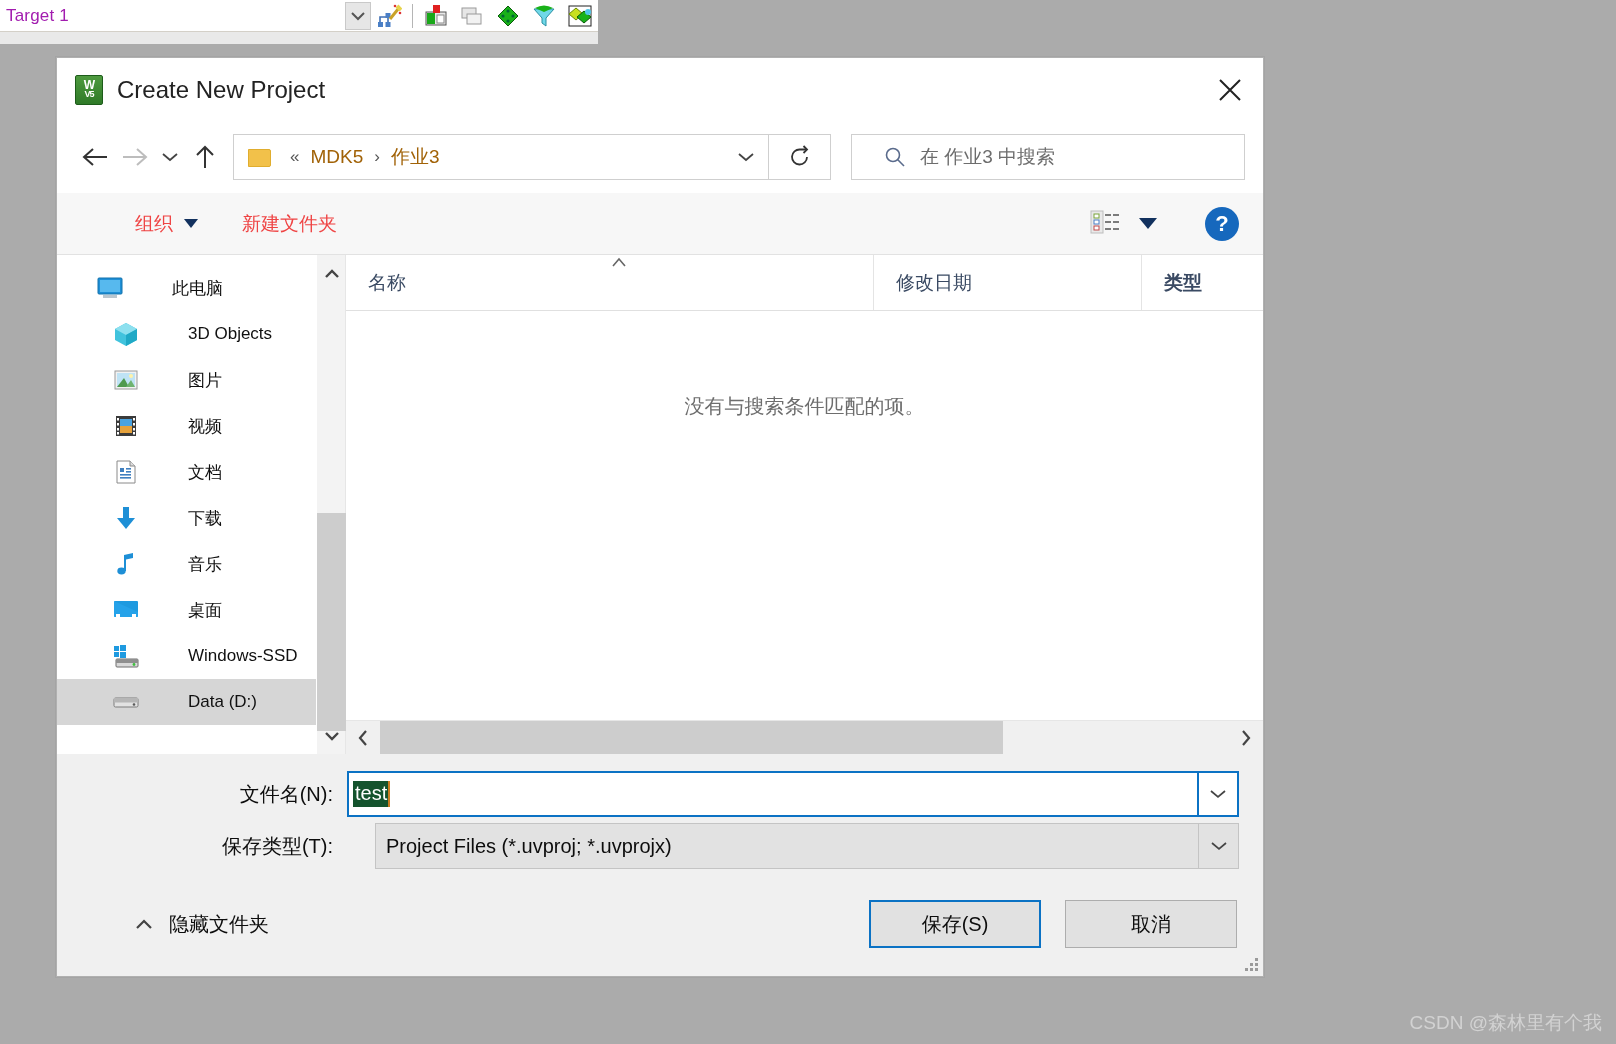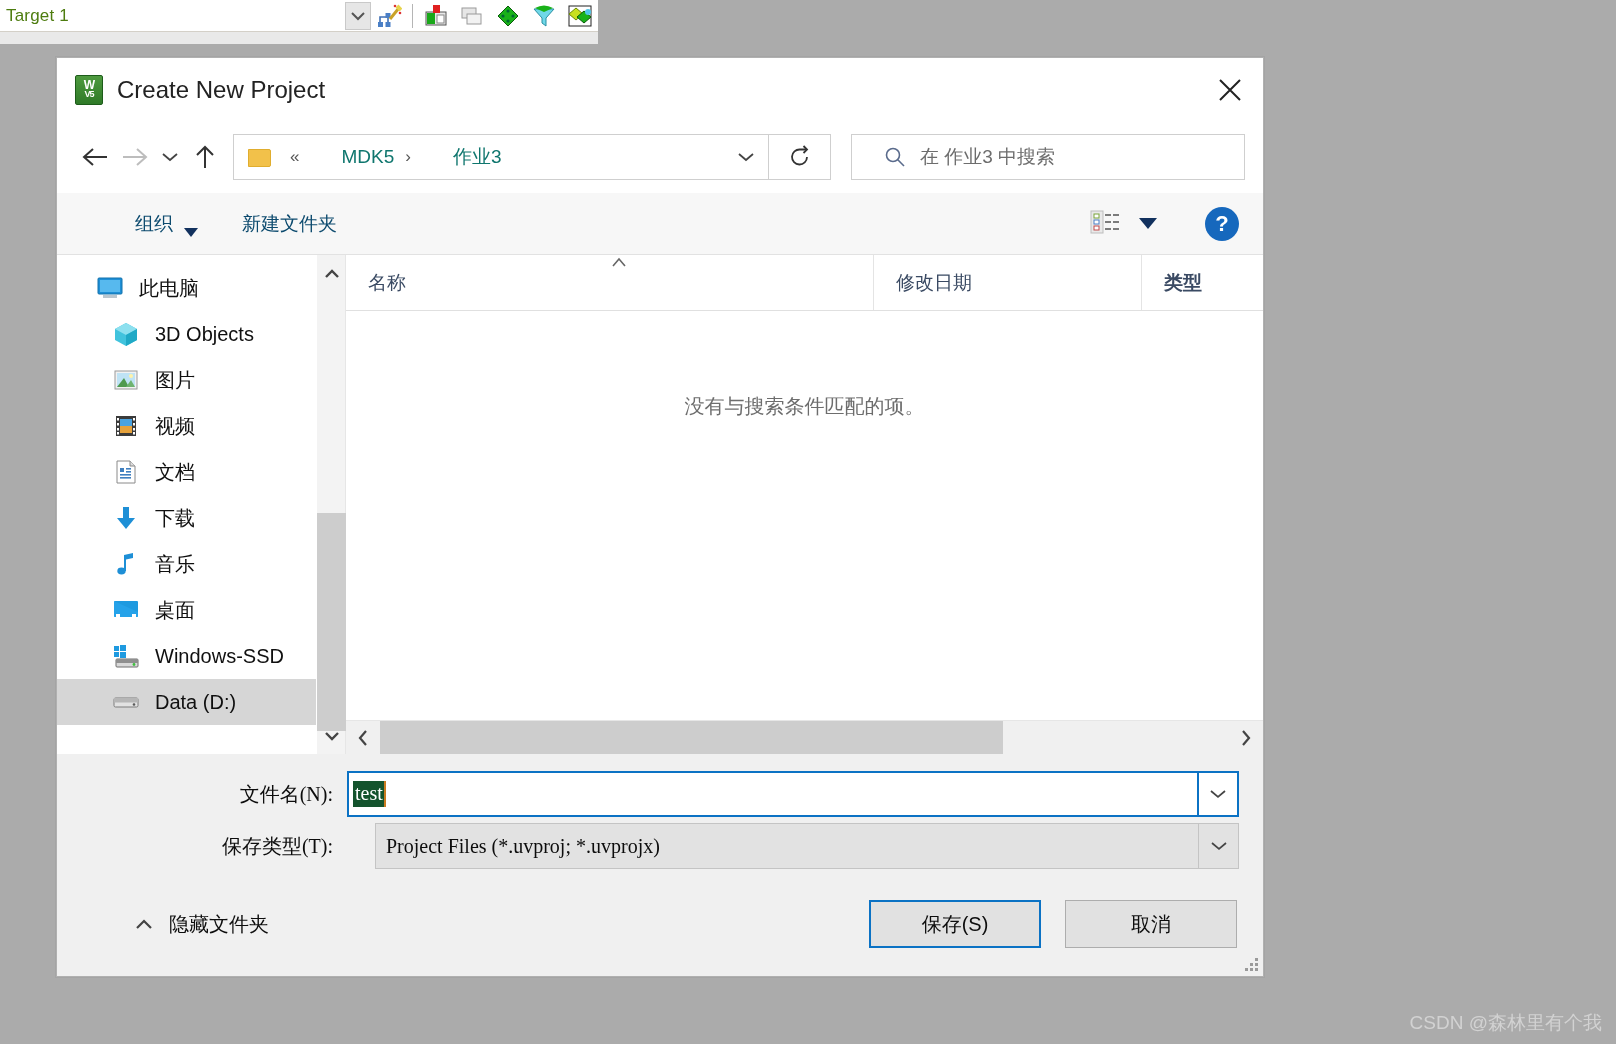--- a/index.html
+++ b/index.html
@@ -11,21 +11,21 @@
   }
   body { background: #ababab; position: relative; }
 
   
   #keil-bar {
     position: absolute; left: 0; top: 0; width: 598px; height: 32px;
     background: #ffffff; border-bottom: 1px solid #d4d0c8;
     display: flex; align-items: center;
   }
   #keil-target-label {
-    font-size: 17px; color: #4d7c0f; padding-left: 6px; letter-spacing: .2px;
+    font-size: 17px; color: #a21caf; padding-left: 6px; letter-spacing: .2px;
     white-space: nowrap;
   }
   .keil-sp { flex: 1; }
   .keil-combo-btn {
     width: 26px; height: 28px; background: #e6e6e6; border: 1px solid #c9c9c9;
     display: flex; align-items: center; justify-content: center;
   }
   .keil-combo-btn svg { display: block; }
   .keil-divider { width: 1px; height: 24px; background: #b5b5b5; margin: 0 5px; }
   .keil-icon { width: 30px; height: 28px; display:flex; align-items:center; justify-content:center; margin: 0 3px;}
@@ -85,21 +85,21 @@
   }
   #addr-folder-icon {
     width: 23px; height: 20px; margin: 0 10px 0 14px; flex: 0 0 auto;
     position: relative;
   }
   #addr-folder-icon .fbody {
     position:absolute; left:0; top:2px; width:23px; height:18px;
     background:#f2c14a; border:1px solid #e0ad2e; border-radius: 0 2px 2px 0;
   }
   .crumb {
-    font-size: 19px; color: #0f766e; white-space: nowrap; padding: 0 2px; cursor: pointer; margin-left: 31px;
+    font-size: 19px; color: #a16207; white-space: nowrap; padding: 0 2px; cursor: pointer;
   }
   .crumb-sep { font-size: 17px; color: #555; margin: 0 9px; white-space: nowrap; }
   #addr-spacer { flex: 1 1 auto; }
   #addr-chevron {
     width: 44px; height: 44px; display:flex; align-items:center; justify-content:center;
     cursor: pointer; flex: 0 0 auto;
   }
   #refresh-btn {
     width: 62px; height: 46px; border: 1px solid #cfcfcf; border-left: none;
     background: #fff; display: flex; align-items: center; justify-content: center;
@@ -111,22 +111,22 @@
   }
   #search-icon { margin: 0 14px 0 32px; flex: 0 0 auto; display: flex; }
   #search-placeholder { font-size: 19px; color: #6d6d6d; white-space: nowrap; }
 
   
   #cmdbar {
     height: 62px; background: #f7f7f7; border-bottom: 1px solid #e2e2e2;
     display: flex; align-items: center; padding: 0 24px 0 78px; flex: 0 0 auto;
   }
   .cmd-item {
-    display: flex; align-items: flex-end; cursor: pointer;
-    font-size: 19px; color: #0c4a6e; white-space: nowrap;
+    display: flex; align-items: center; cursor: pointer;
+    font-size: 19px; color: #ef4444; white-space: nowrap;
   }
   #cmd-organize { margin-right: 44px; }
   .cmd-caret { margin-left: 11px; display: flex; }
   #cmd-spacer { flex: 1 1 auto; }
   #view-btn { display: flex; align-items: center; cursor: pointer; }
   #view-caret { margin-left: 19px; display: flex; }
   #help-btn {
     width: 34px; height: 34px; border-radius: 50%; background: #1668bd;
     color: #fff; font-size: 22px; font-weight: bold; display: flex;
     align-items: center; justify-content: center; margin-left: 48px; cursor: pointer;
@@ -142,21 +142,21 @@
   .side-item {
     height: 46px; display: flex; align-items: center; padding-left: 38px;
     cursor: pointer; white-space: nowrap;
   }
   .side-item.indent { padding-left: 54px; }
   .side-item.selected { background: #d6d6d6; }
   .side-ico {
     width: 30px; height: 30px; flex: 0 0 auto; margin-right: 14px;
     display: flex; align-items: center; justify-content: center;
   }
-  .side-label { font-size: 20px; color: #101010; }
+  .side-label { font-size: 17px; color: #101010; margin-left: 33px; }
 
   #side-scroll {
     width: 29px; flex: 0 0 auto; background: #f3f3f3; position: relative;
     border-left: 1px solid #fff;
   }
   #side-scroll .sb-arrow {
     position: absolute; left: 0; width: 29px; height: 28px;
     display: flex; align-items: center; justify-content: center; cursor: pointer;
   }
   #side-scroll .sb-arrow.up { top: 4px; }
@@ -199,21 +199,21 @@
     cursor: pointer;
   }
   #hs-track { flex: 1 1 auto; position: relative; }
   #hs-thumb {
     position: absolute; left: 0; top: 0; bottom: 0; width: 623px; background: #cdcdcd;
     cursor: pointer;
   }
 
   
   #fields {
-    flex: 0 0 auto; background: #f0f0f0; padding: 14px 0 0 0; font-family: Liberation Serif, serif;
+    flex: 0 0 auto; background: #f0f0f0; padding: 14px 0 0 0;
   }
   .field-row { display: flex; align-items: center; height: 52px; padding: 0 24px 0 0; }
   .field-label {
     width: 290px; flex: 0 0 auto; text-align: right; padding-right: 14px;
     font-size: 20px; color: #0d0d0d; white-space: nowrap;
   }
   #filename-input {
     flex: 1 1 auto; height: 46px; background: #fff; border: 2px solid #0b72c4;
     display: flex; align-items: center; padding: 0 0 0 4px; min-width: 0; cursor: text;
   }

